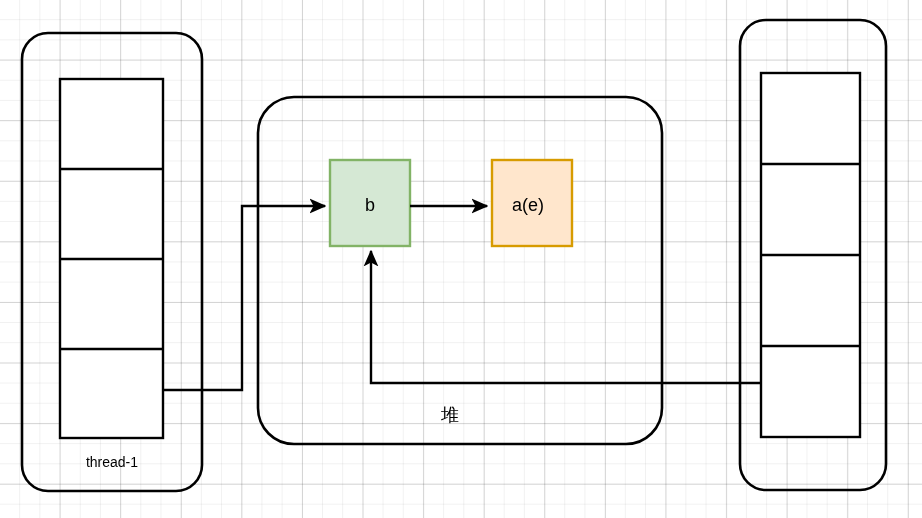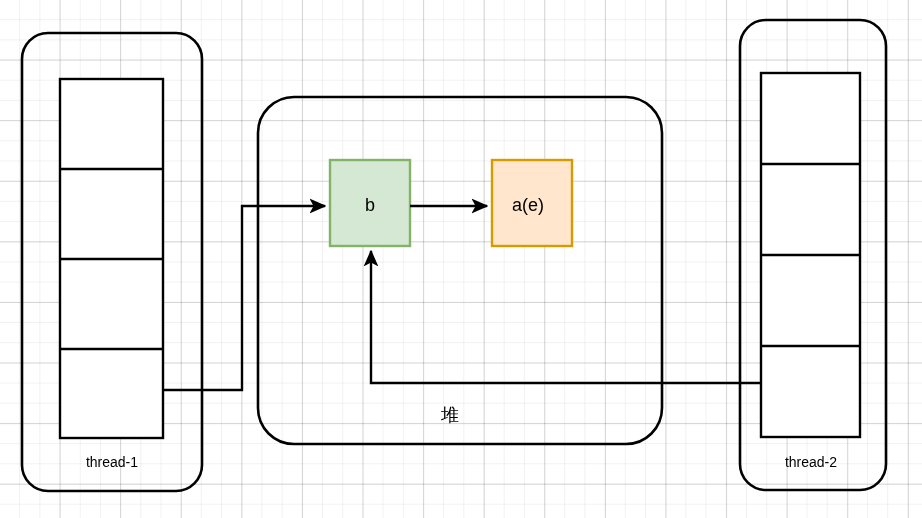--- a/index.html
+++ b/index.html
@@ -98,15 +98,14 @@
   </svg>
 
   <div class="lbl lbl-node" style="left:330px; top:196px; width:80px;">b</div>
 
   <div class="lbl lbl-node" style="left:492px; top:196px; width:72px;">a(e)</div>
 
   <div class="lbl lbl-heap" style="left:400px; top:406px; width:100px;">堆</div>
 
   <div class="lbl lbl-thread" style="left:42px; top:455px; width:140px;">thread-1</div>
 
-  <div class="lbl lbl-thread" style="left:741px; top:455px; width:140px;">thread-2</div>
 
 </div>
 
 </body></html>

